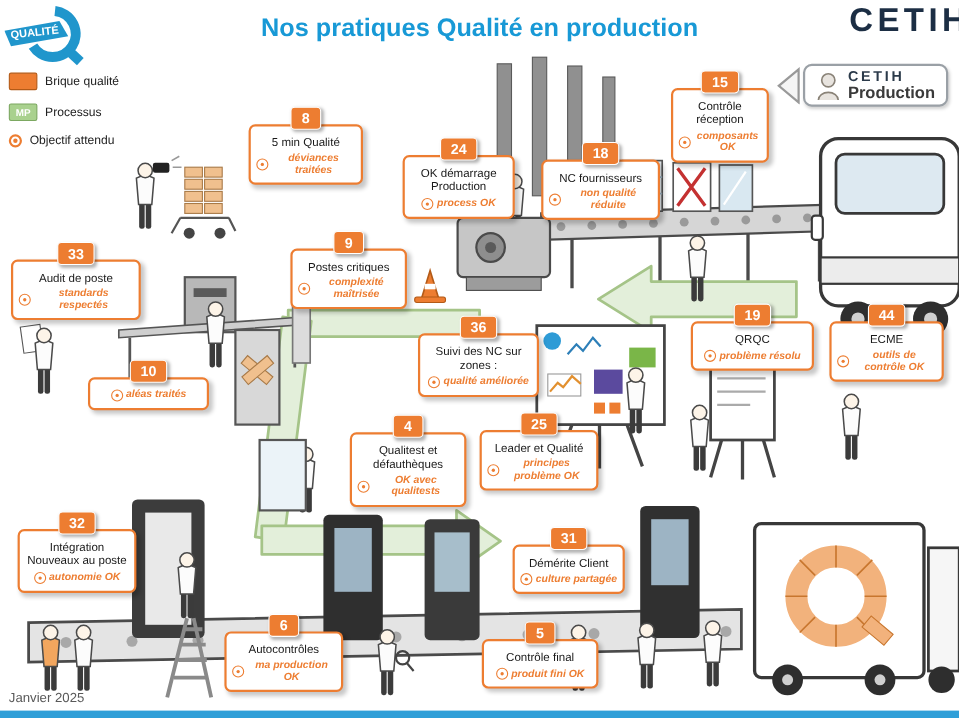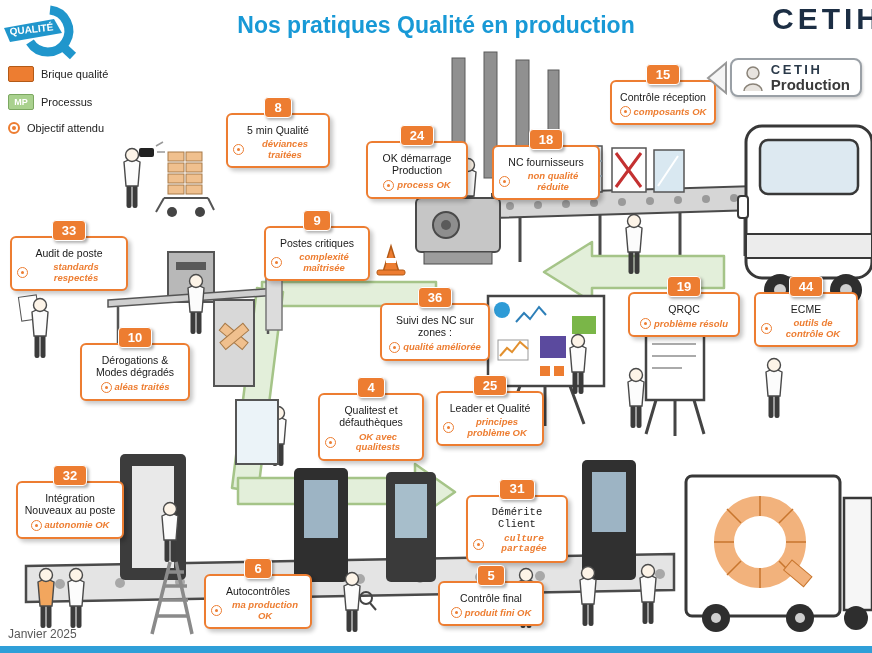--- a/index.html
+++ b/index.html
@@ -325,21 +325,21 @@
         <span>18</span>
       </div>
       <div class="box">
         <div class="c-title">NC fournisseurs</div>
         <div class="objective">
           <span class="target-icon"></span>
           <span class="obj-text">non qualité réduite</span>
         </div>
       </div>
     </div>
-      <div class="callout" style="left: 610px; top: 64px; width: 106px;">
+      <div class="callout" style="left: 610px; top: 64px; width: 89px;">
       <div class="badge">
         <span>15</span>
       </div>
       <div class="box">
         <div class="c-title">Contrôle réception</div>
         <div class="objective">
           <span class="target-icon"></span>
           <span class="obj-text">composants  OK</span>
         </div>
       </div>
@@ -402,21 +402,20 @@
           <span class="target-icon"></span>
           <span class="obj-text">outils de contrôle OK</span>
         </div>
       </div>
     </div>
       <div class="callout" style="left: 80px; top: 327px; width: 110px;">
       <div class="badge">
         <span>10</span>
       </div>
       <div class="box">
-        <div class="c-title">Dérogations &amp; Modes dégradés</div>
         <div class="objective">
           <span class="target-icon"></span>
           <span class="obj-text">aléas traités</span>
         </div>
       </div>
     </div>
       <div class="callout" style="left: 318px; top: 377px; width: 106px;">
       <div class="badge">
         <span>4</span>
       </div>
@@ -445,21 +444,21 @@
         <span>32</span>
       </div>
       <div class="box">
         <div class="c-title">Intégration Nouveaux au poste</div>
         <div class="objective">
           <span class="target-icon"></span>
           <span class="obj-text">autonomie OK</span>
         </div>
       </div>
     </div>
-      <div class="callout" style="left: 466px; top: 479px; width: 102px; font-family: Liberation Mono, monospace;">
+      <div class="callout" style="left: 466px; top: 479px; width: 102px;">
       <div class="badge">
         <span>31</span>
       </div>
       <div class="box">
         <div class="c-title">Démérite Client</div>
         <div class="objective">
           <span class="target-icon"></span>
           <span class="obj-text">culture partagée</span>
         </div>
       </div>

